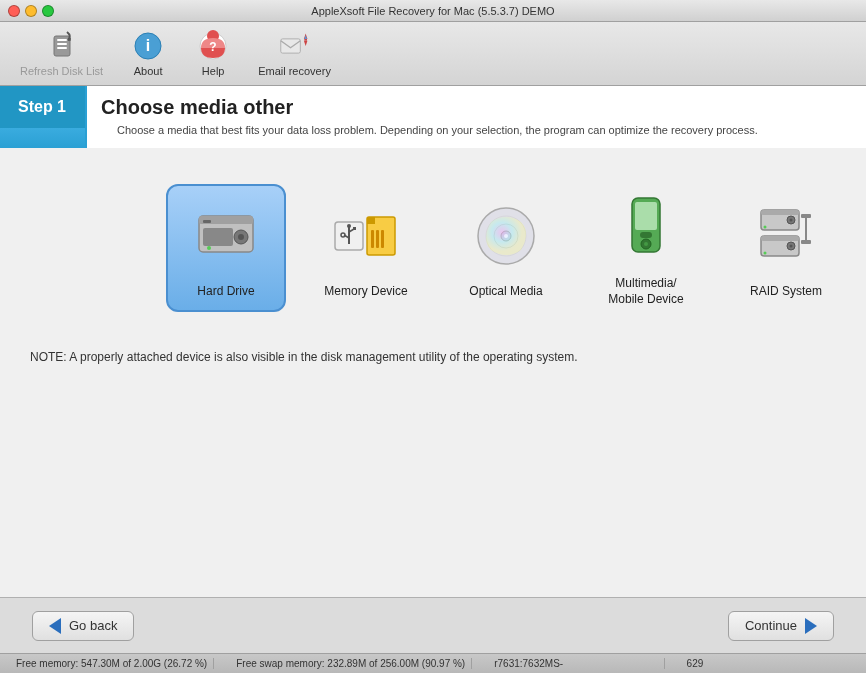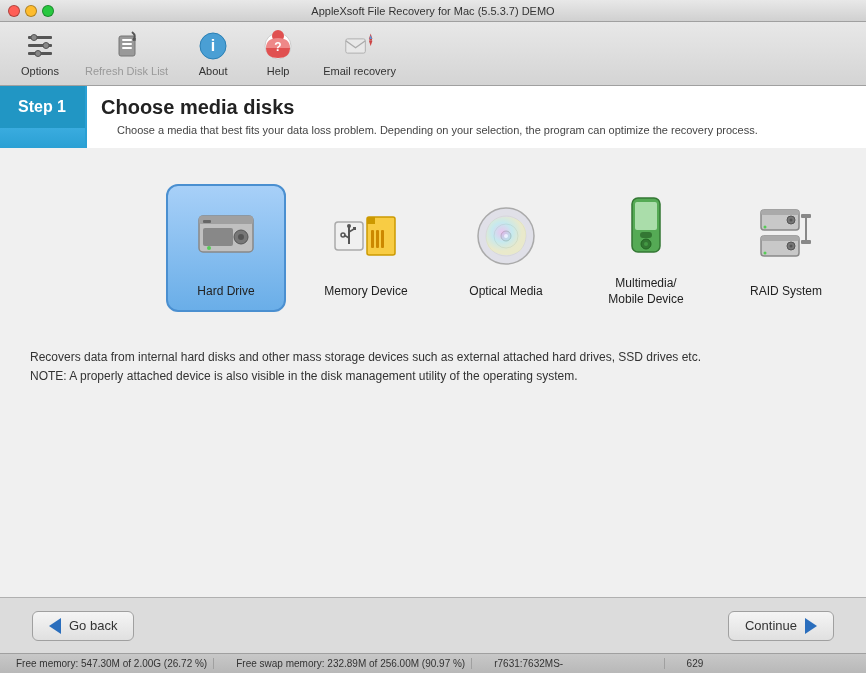--- a/index.html
+++ b/index.html
@@ -236,33 +236,20 @@
   <div class="titlebar-buttons">
     <div class="titlebar-btn btn-close"></div>
     <div class="titlebar-btn btn-min"></div>
     <div class="titlebar-btn btn-max"></div>
   </div>
   <span class="titlebar-title">AppleXsoft File Recovery for Mac (5.5.3.7) DEMO</span>
 </div>
 
 <div class="toolbar">
 
-  <div class="toolbar-item">
-    <div class="toolbar-icon">
-      <svg width="32" height="32" viewBox="0 0 32 32">
-        <rect x="4" y="6" width="24" height="3" rx="1" fill="#555"></rect>
-        <rect x="4" y="14" width="24" height="3" rx="1" fill="#555"></rect>
-        <rect x="4" y="22" width="24" height="3" rx="1" fill="#555"></rect>
-        <circle cx="10" cy="7.5" r="3" fill="#888" stroke="#555" stroke-width="1"></circle>
-        <circle cx="22" cy="15.5" r="3" fill="#888" stroke="#555" stroke-width="1"></circle>
-        <circle cx="14" cy="23.5" r="3" fill="#888" stroke="#555" stroke-width="1"></circle>
-      </svg>
-    </div>
-    <span class="toolbar-label">Options</span>
-  </div>
 
   <div class="toolbar-item">
     <div class="toolbar-icon">
       <svg width="32" height="32" viewBox="0 0 32 32">
         <rect x="8" y="6" width="16" height="20" rx="2" fill="#999" stroke="#777" stroke-width="1"></rect>
         <rect x="11" y="9" width="10" height="2" rx="1" fill="#fff"></rect>
         <rect x="11" y="13" width="10" height="2" rx="1" fill="#fff"></rect>
         <rect x="11" y="17" width="10" height="2" rx="1" fill="#fff"></rect>
         <path d="M21 2 Q26 6 22 10" fill="none" stroke="#555" stroke-width="2"></path>
         <path d="M22 10 l2 0 l0 -2" fill="none" stroke="#555" stroke-width="1.5"></path>
@@ -310,21 +297,21 @@
     </div>
     <span class="toolbar-label">Email recovery</span>
   </div>
 </div>
 
 <div class="content-wrapper">
 
   <div class="step-header">
     <div class="step-badge">Step 1</div>
     <div class="step-content">
-      <div class="step-title">Choose media disks</div>
+      <div class="step-title">Choose media other</div>
       <div class="step-desc">Choose a media that best fits your data loss problem. Depending on your selection, the program can optimize the recovery process.</div>
     </div>
   </div>
 
   <div class="main-area">
 
     <div class="media-options">
 
       <div class="media-item selected">
         <div class="media-icon">
@@ -419,21 +406,20 @@
             <rect x="50" y="12" width="10" height="4" rx="1" fill="#888"></rect>
             <rect x="50" y="38" width="10" height="4" rx="1" fill="#888"></rect>
             <line x1="55" y1="16" x2="55" y2="38" stroke="#888" stroke-width="2"></line>
           </svg>
         </div>
         <span class="media-label">RAID System</span>
       </div>
     </div>
 
     <div class="description-area">
-      <p>Recovers data from internal hard disks and other mass storage devices such as external attached hard drives, SSD drives etc.</p>
       <p> NOTE: A properly attached device is also visible in the disk management utility of the operating system.</p>
     </div>
   </div>
 
   <div class="bottom-area">
     <button class="nav-button">
       <span class="arrow-left"></span>
       <span>Go back</span>
     </button>
     <button class="nav-button">

